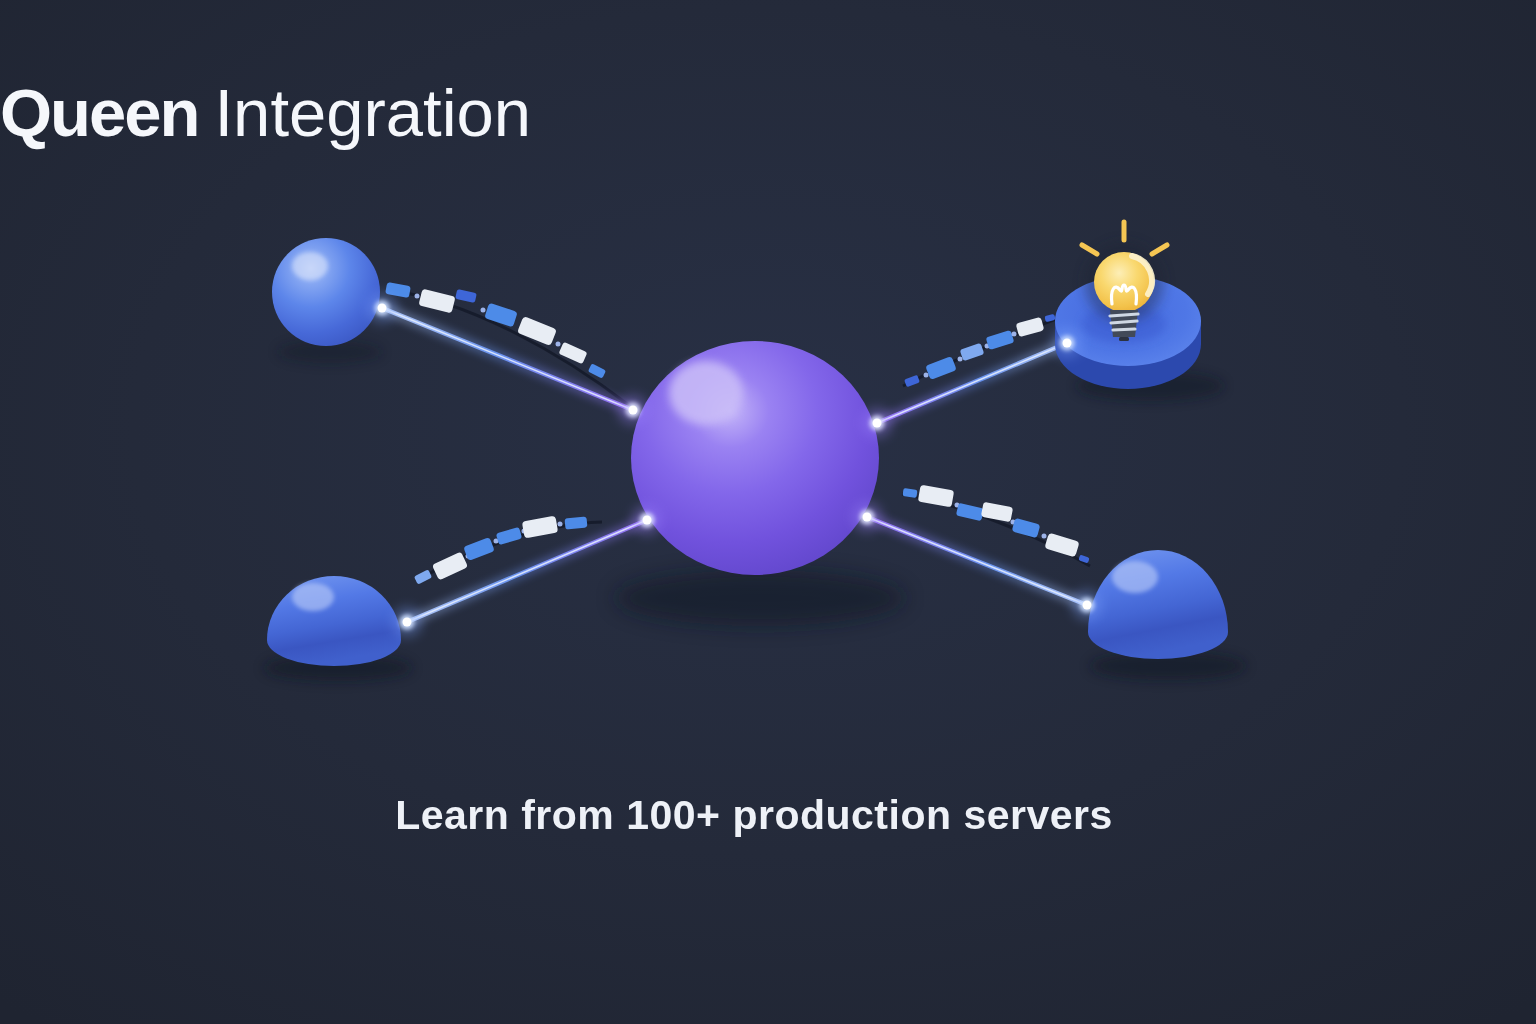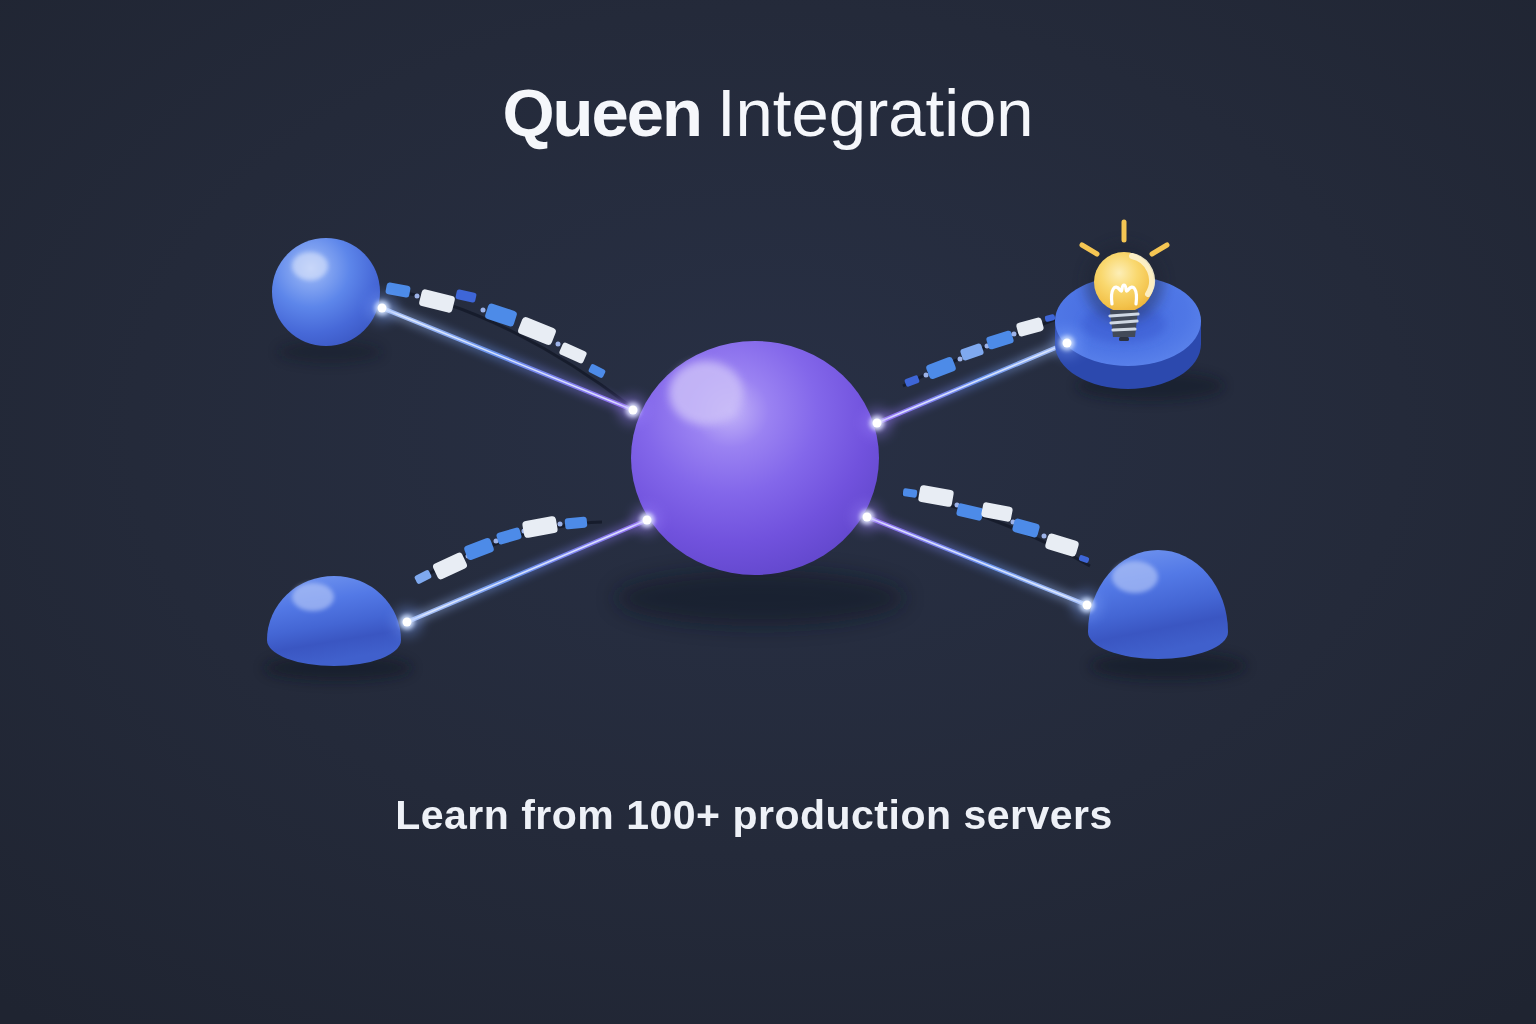--- a/index.html
+++ b/index.html
@@ -3,21 +3,21 @@
 <meta charset="utf-8">
 <style>
   html,body{margin:0;padding:0;background:#242a3a;}
   .stage{
     position:relative;width:1536px;height:1024px;overflow:hidden;
     font-family:"Liberation Sans",sans-serif;
     background:#242a3a;
   }
   .scene{position:absolute;inset:0;display:block;}
   .title{
-    position:absolute;top:78px;left:0;width:1536px;text-align:center;
+    position:absolute;top:78px;left:0;width:1536px;
     color:#f5f7fb;font-size:67px;line-height:1.05;letter-spacing:-1px;
     white-space:nowrap;
   }
   .title .brand{font-weight:800;letter-spacing:-2px;}
   .title .rest{font-weight:300;margin-left:16px;letter-spacing:0;}
   .subtitle{
     position:absolute;top:792px;left:0;width:1508px;text-align:center;
     color:#eef1f7;font-size:41px;font-weight:700;letter-spacing:0.5px;
     white-space:nowrap;
   }

